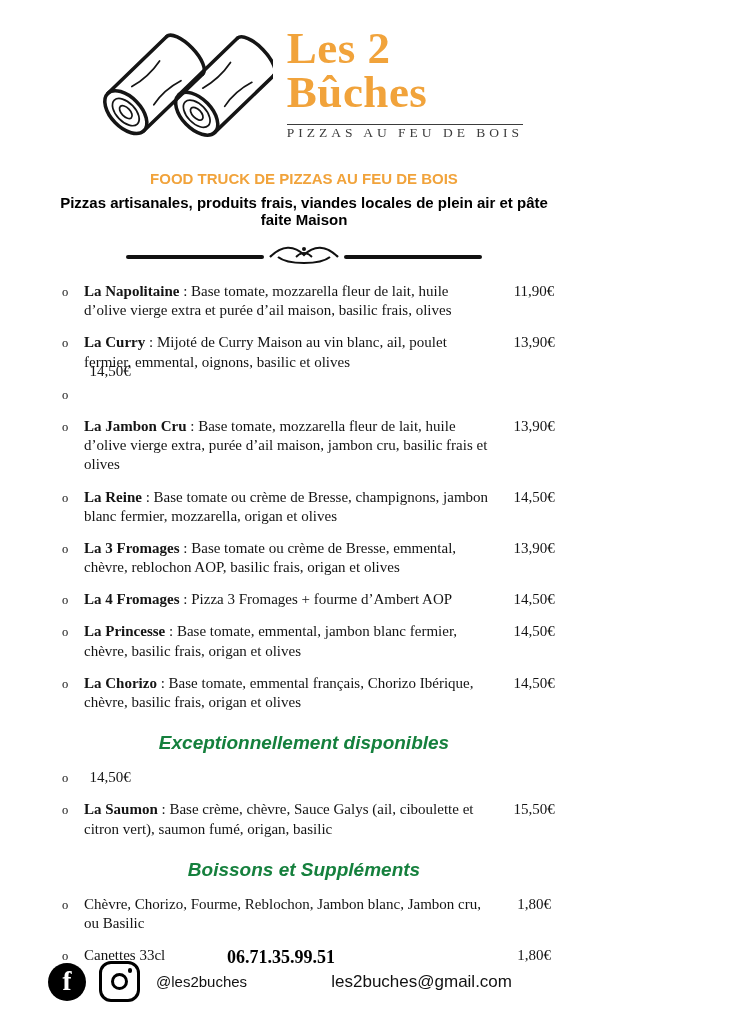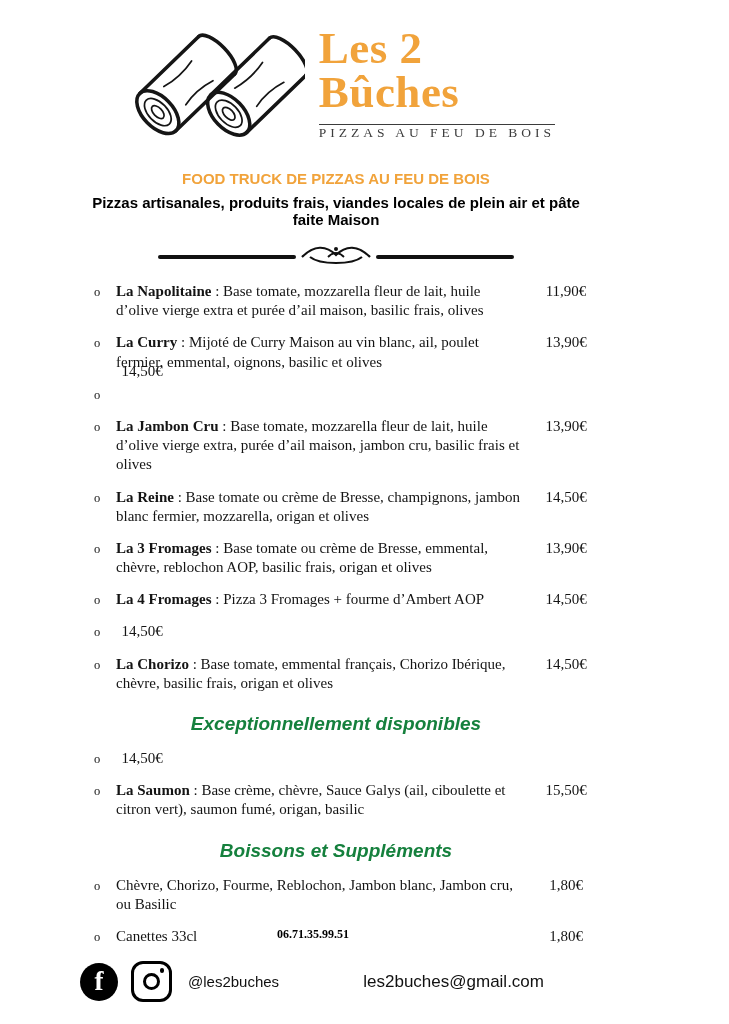--- a/index.html
+++ b/index.html
@@ -2,21 +2,21 @@
 <html><head>
 <meta charset="utf-8">
 <style>
   * { margin:0; padding:0; box-sizing:border-box; }
   html,body { background:#ffffff; }
   body {
     width:729px; height:1024px; overflow:hidden;
     font-family:"Liberation Serif", serif; color:#141414;
     position:relative;
   }
-  .page { width:608px; height:1024px; padding:16px 48px 0 48px; position:relative;margin-left:32px; }
+  .page { width:608px; height:1024px; padding:16px 48px 0 48px; position:relative; }
 
   
   .header { display:flex; justify-content:center; align-items:flex-start; gap:14px; }
   .logs-svg { width:188px; height:130px; flex:none; }
   .title-block { display:flex; flex-direction:column; align-items:flex-start; margin-top:10px; }
   .brand-line {
     font-family:"Liberation Serif", serif; font-weight:700;
     color:#F1A33B; font-size:45px; line-height:0.98; letter-spacing:0.5px;
   }
   .tagline {
@@ -44,21 +44,21 @@
     display:flex; align-items:flex-start; position:relative;
     margin-bottom:13px; font-size:15px; line-height:1.28;
   }
   .bullet { flex:none; width:22px; font-size:12.5px; padding-top:2px; color:#141414; }
   .item-body { flex:1 1 auto; padding-right:16px; }
   .item-name { font-weight:700; }
   .item-price { flex:none; width:52px; text-align:center; }
   .menu-row.raised .item-price { position:relative; top:-23px; }
   .item-center {
     position:absolute; left:0; right:60px; text-align:center;
-    font-weight:700; font-size:12px; color:#000;
+    font-weight:700; font-size:18px; color:#000;
   }
 
   .section-title {
     margin:20px 0 14px 0; text-align:center; color:#15803d;
     font-family:"Liberation Sans", sans-serif; font-weight:700; font-size:19px;font-style:italic;
   }
 
   
   .footer {
     position:absolute; left:48px; right:48px; bottom:22px;
@@ -164,20 +164,21 @@
         <span class="item-body"><span class="item-name">La 3 Fromages</span> : Base tomate ou crème de Bresse, emmental, chèvre, reblochon AOP, basilic frais, origan et olives</span>
         <span class="item-price">13,90€</span>
       </div>
       <div class="menu-row">
         <span class="bullet">o</span>
         <span class="item-body"><span class="item-name">La 4 Fromages</span> : Pizza 3 Fromages + fourme d’Ambert AOP</span>
         <span class="item-price">14,50€</span>
       </div>
       <div class="menu-row">
         <span class="bullet">o</span>
+        <span class="item-body"><span class="item-name">La Princesse</span> : Base tomate, emmental, jambon blanc fermier, chèvre, basilic frais, origan et olives</span>
         <span class="item-price">14,50€</span>
       </div>
       <div class="menu-row">
         <span class="bullet">o</span>
         <span class="item-body"><span class="item-name">La Chorizo</span> : Base tomate, emmental français, Chorizo Ibérique, chèvre, basilic frais, origan et olives</span>
         <span class="item-price">14,50€</span>
       </div>
     </section>
 
   <h2 class="section-title">Exceptionnellement disponibles</h2>

